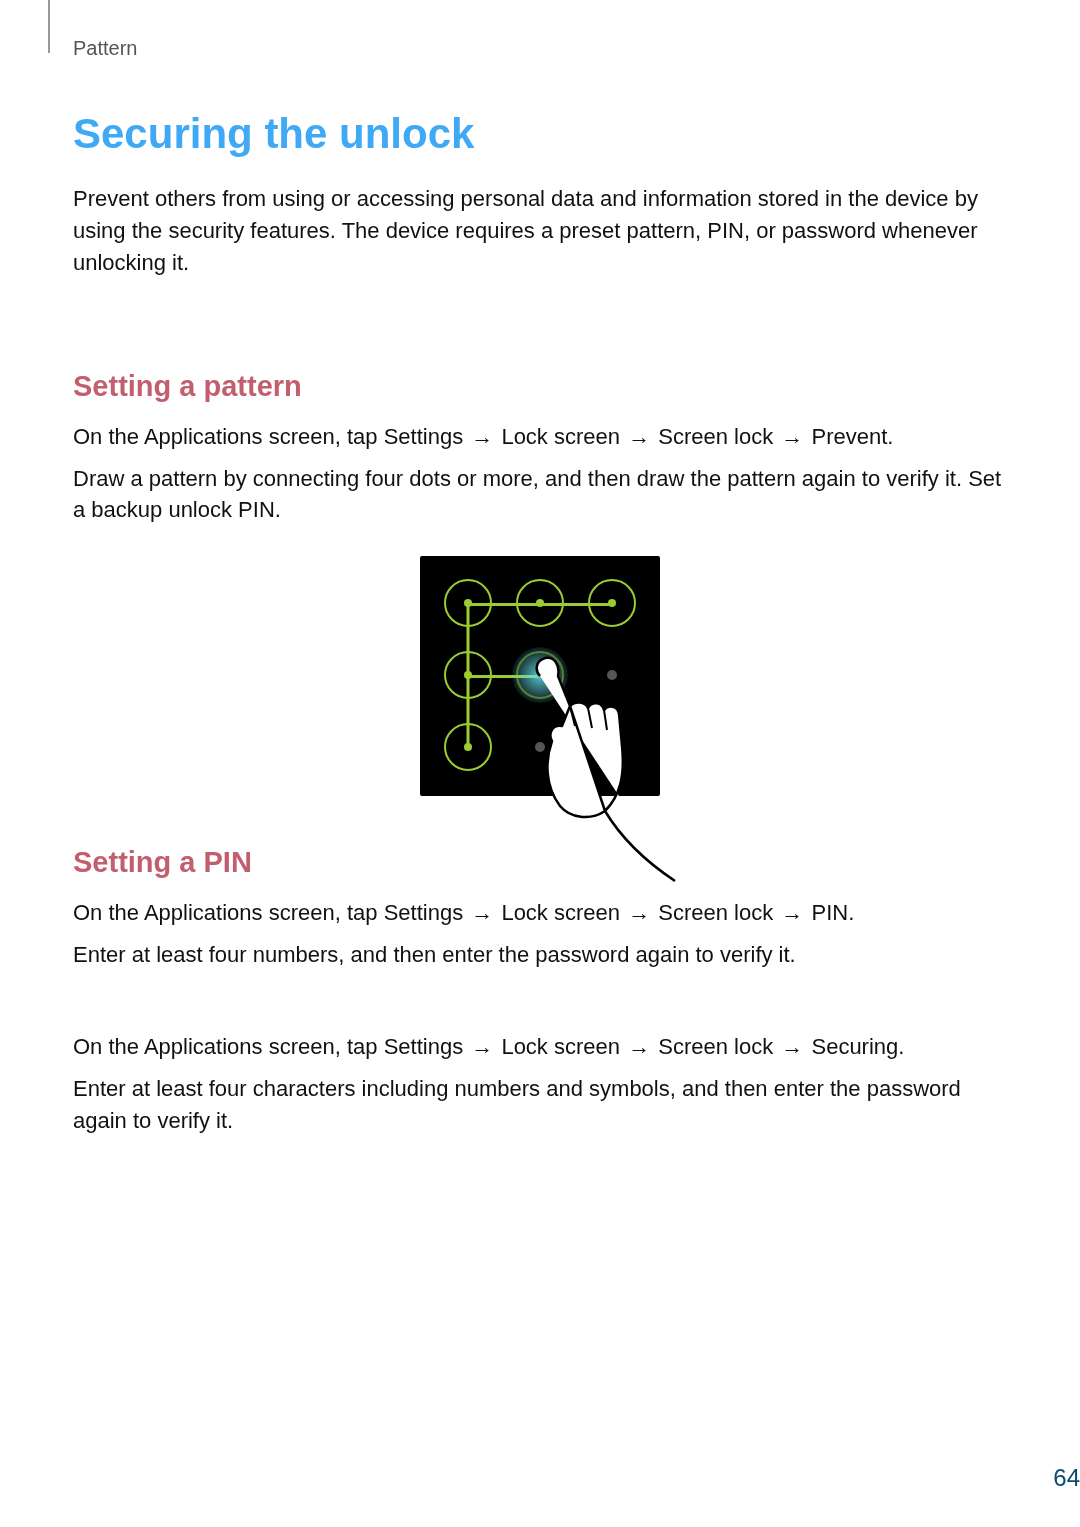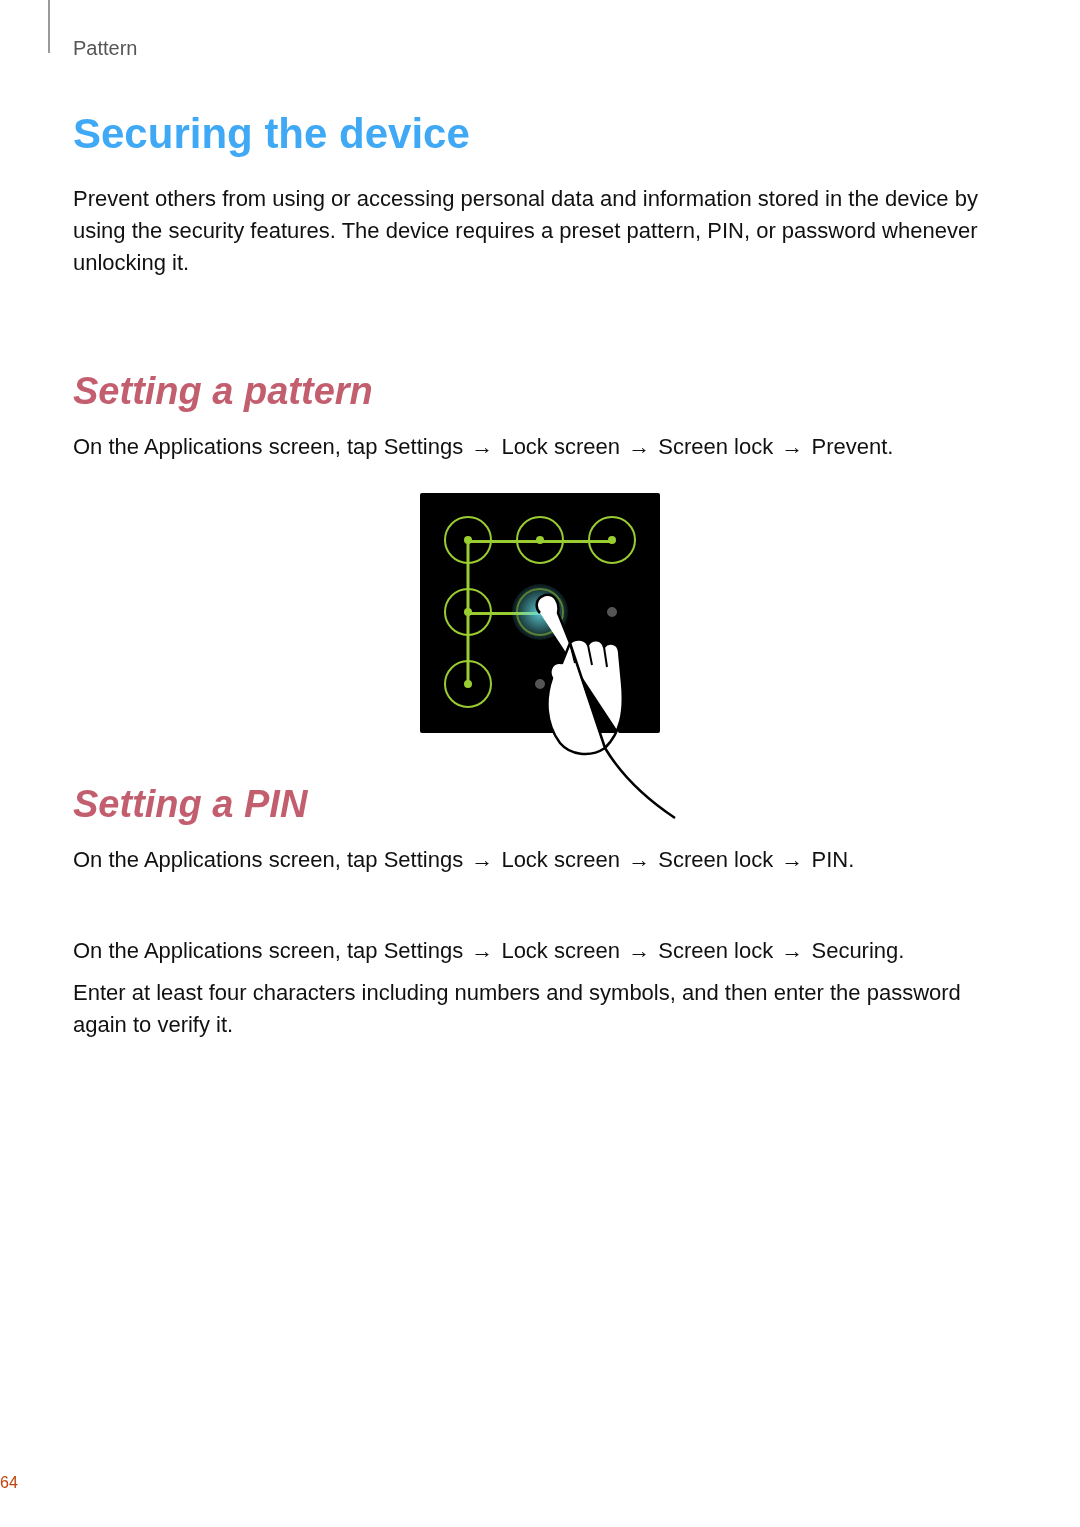--- a/index.html
+++ b/index.html
@@ -37,25 +37,24 @@
       right: 73px;
     }
     .h1 {
       font-size: 42px;
       font-weight: 700;
       color: #3FA9F5;
       margin-bottom: 25px;
       margin-top: 10px;
     }
     .h2 {
-      font-size: 38px;
+      font-size: 29px;
       font-weight: 700;
       color: #C25E6E;
       margin-bottom: 18px;
-      font-style: italic;
     }
     .body-text {
       font-size: 22px;
       line-height: 1.45;
       color: #111;
       margin-bottom: 10px;
     }
     .body-text.spaced {
       margin-bottom: 56px;
     }
@@ -130,55 +129,56 @@
       left: 90px;
       top: 90px;
       width: 180px;
       height: 240px;
       pointer-events: none;
     }
     .page-number {
       position: absolute;
       bottom: 35px;
       width: 100%;
-      text-align: left;
-      font-size: 16px;
-      color: #c2410c;
+      text-align: right;
+      font-size: 24px;
+      color: #0c4a6e;
     }
     .section-gap {
       height: 50px;
     }
     .section-gap-small {
       height: 35px;
     }
   </style>
 </head>
 <body>
 
 <div class="header-line"></div>
 <div class="breadcrumb">Pattern</div>
 
 <div class="content">
 
-  <h1 class="h1">Securing the device</h1>
+  <h1 class="h1">Securing the unlock</h1>
 
   <p class="body-text spaced">Prevent others from using or accessing personal data and information stored in the device by using the security features. The device requires a preset pattern, PIN, or password whenever unlocking it.</p>
 
   <div class="section-gap-small"></div>
 
   <h2 class="h2">Setting a pattern</h2>
   <p class="nav-path">
     <span>On the Applications screen, tap </span><span class="bold">Settings</span>
     <span class="arrow">→</span>
     <span class="bold">Lock screen</span>
     <span class="arrow">→</span>
     <span class="bold">Screen lock</span>
     <span class="arrow">→</span>
     <span class="bold">Prevent</span><span>.</span>
   </p>
+  <p class="body-text">Draw a pattern by connecting four dots or more, and then draw the pattern again to verify it. Set a backup unlock PIN.</p>
 
   <div class="illustration-wrap">
     <div class="pattern-illustration">
       <div class="pattern-screen">
 
         <div class="pattern-line" style="left: 48px; top: 47px; width: 72px;"></div>
         <div class="pattern-line" style="left: 120px; top: 47px; width: 72px;"></div>
         <div class="pattern-line" style="left: 48px; top: 47px; width: 72px; transform: rotate(90deg);"></div>
         <div class="pattern-line" style="left: 48px; top: 119px; width: 72px;"></div>
         <div class="pattern-line" style="left: 48px; top: 119px; width: 72px; transform: rotate(90deg);"></div>
@@ -232,20 +232,21 @@
   <h2 class="h2">Setting a PIN</h2>
   <p class="nav-path">
     <span>On the Applications screen, tap </span><span class="bold">Settings</span>
     <span class="arrow">→</span>
     <span class="bold">Lock screen</span>
     <span class="arrow">→</span>
     <span class="bold">Screen lock</span>
     <span class="arrow">→</span>
     <span class="bold">PIN</span><span>.</span>
   </p>
+  <p class="body-text">Enter at least four numbers, and then enter the password again to verify it.</p>
 
   <div class="section-gap"></div>
 
   <p class="nav-path">
     <span>On the Applications screen, tap </span><span class="bold">Settings</span>
     <span class="arrow">→</span>
     <span class="bold">Lock screen</span>
     <span class="arrow">→</span>
     <span class="bold">Screen lock</span>
     <span class="arrow">→</span>

